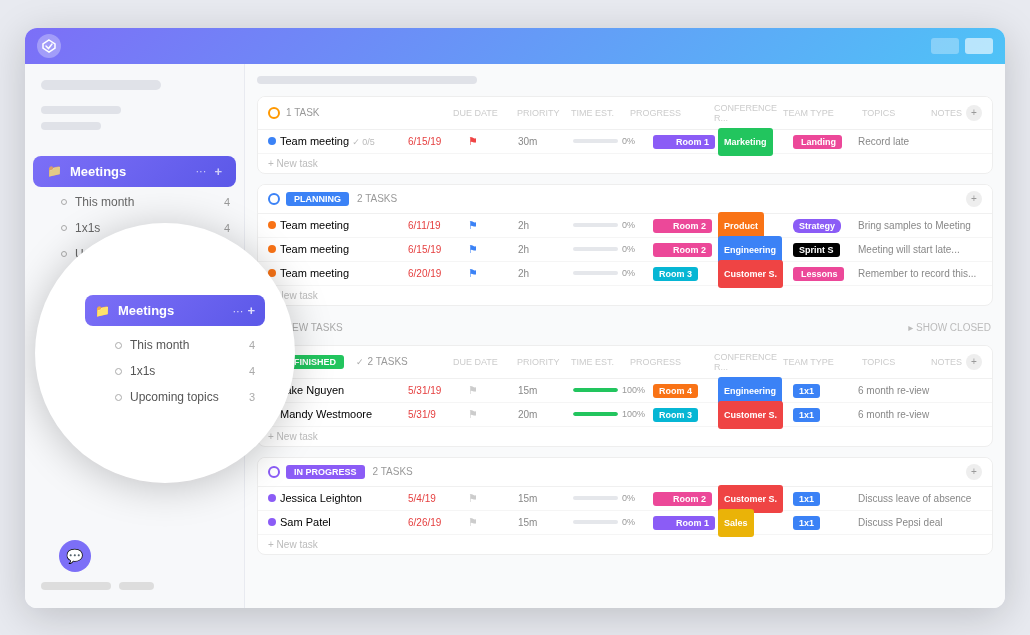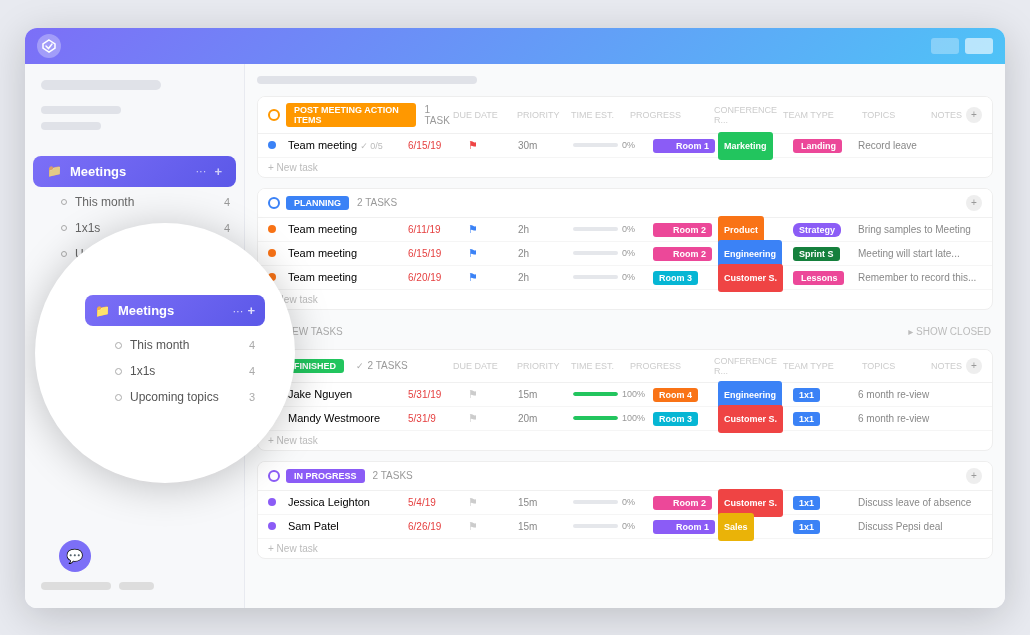--- a/index.html
+++ b/index.html
@@ -237,21 +237,21 @@
       padding: 5px 10px;
       border-bottom: 1px solid #f5f5f5;
       font-size: 11px;
     }
     .data-row:last-child { border-bottom: none; }
 
     .row-name {
       flex: 0 0 140px;
       display: flex;
       align-items: center;
-      gap: 12px;
+      gap: 4px;
       font-size: 11px;
     }
     .row-dot {
       width: 8px;
       height: 8px;
       border-radius: 50%;
       flex-shrink: 0;
     }
     .dot-blue { background: #3b82f6; }
     .dot-orange { background: #f97316; }
@@ -337,21 +337,21 @@
     }
     .topic-badge {
       padding: 2px 6px;
       border-radius: 3px;
       font-size: 9px;
       font-weight: 600;
       color: white;
     }
     .topic-landing { background: #ec4899; padding-left: 8px; }
     .topic-strategy { background: #8b5cf6; border-radius: 6px; }
-    .topic-sprint { background: #15803d; }
+    .topic-sprint { background: #000000; }
     .topic-1x1 { background: #3b82f6; }
 
     .row-notes {
       flex: 1;
       font-size: 10px;
       color: #888;
       line-height: 1.3;
     }
 
     .new-task-row {
@@ -461,21 +461,20 @@
         </div>
       </div>
     </div>
 
     <div class="content-area">
       <div class="content-header"></div>
 
       <div class="table-section">
         <div class="table-header-row">
           <div style="width:12px;height:12px;border-radius:50%;border:2px solid #ff9800;margin-right:6px;flex-shrink:0;"></div>
-          <span class="section-badge badge-orange">POST MEETING ACTION ITEMS</span>
           <span class="section-task-count">1 TASK</span>
 
           <div style="margin-left:auto; display:flex; gap:4px; align-items:center;">
             <span style="font-size:9px;color:#ccc;width:60px;">DUE DATE</span>
             <span style="font-size:9px;color:#ccc;width:50px;">PRIORITY</span>
             <span style="font-size:9px;color:#ccc;width:55px;">TIME EST.</span>
             <span style="font-size:9px;color:#ccc;width:80px;">PROGRESS</span>
             <span style="font-size:9px;color:#ccc;width:65px;">CONFERENCE R...</span>
             <span style="font-size:9px;color:#ccc;width:75px;">TEAM TYPE</span>
             <span style="font-size:9px;color:#ccc;width:65px;">TOPICS</span>
@@ -502,21 +501,21 @@
           </div>
           <div class="row-conf">
             <span class="conf-badge conf-room1">Room 1</span>
           </div>
           <div class="row-team">
             <span class="team-badge team-marketing">Marketing</span>
           </div>
           <div class="row-topics">
             <span class="topic-badge topic-landing">Landing</span>
           </div>
-          <div class="row-notes">Record leave</div>
+          <div class="row-notes">Record late</div>
         </div>
         <div class="new-task-row">+ New task</div>
       </div>
 
       <div class="table-section">
         <div class="table-header-row">
           <div style="width:12px;height:12px;border-radius:50%;border:2px solid #3b82f6;margin-right:6px;flex-shrink:0;"></div>
           <span class="section-badge badge-blue">PLANNING</span>
           <span class="section-task-count">2 TASKS</span>
           <div class="section-add-btn" style="margin-left:auto;">+</div>

